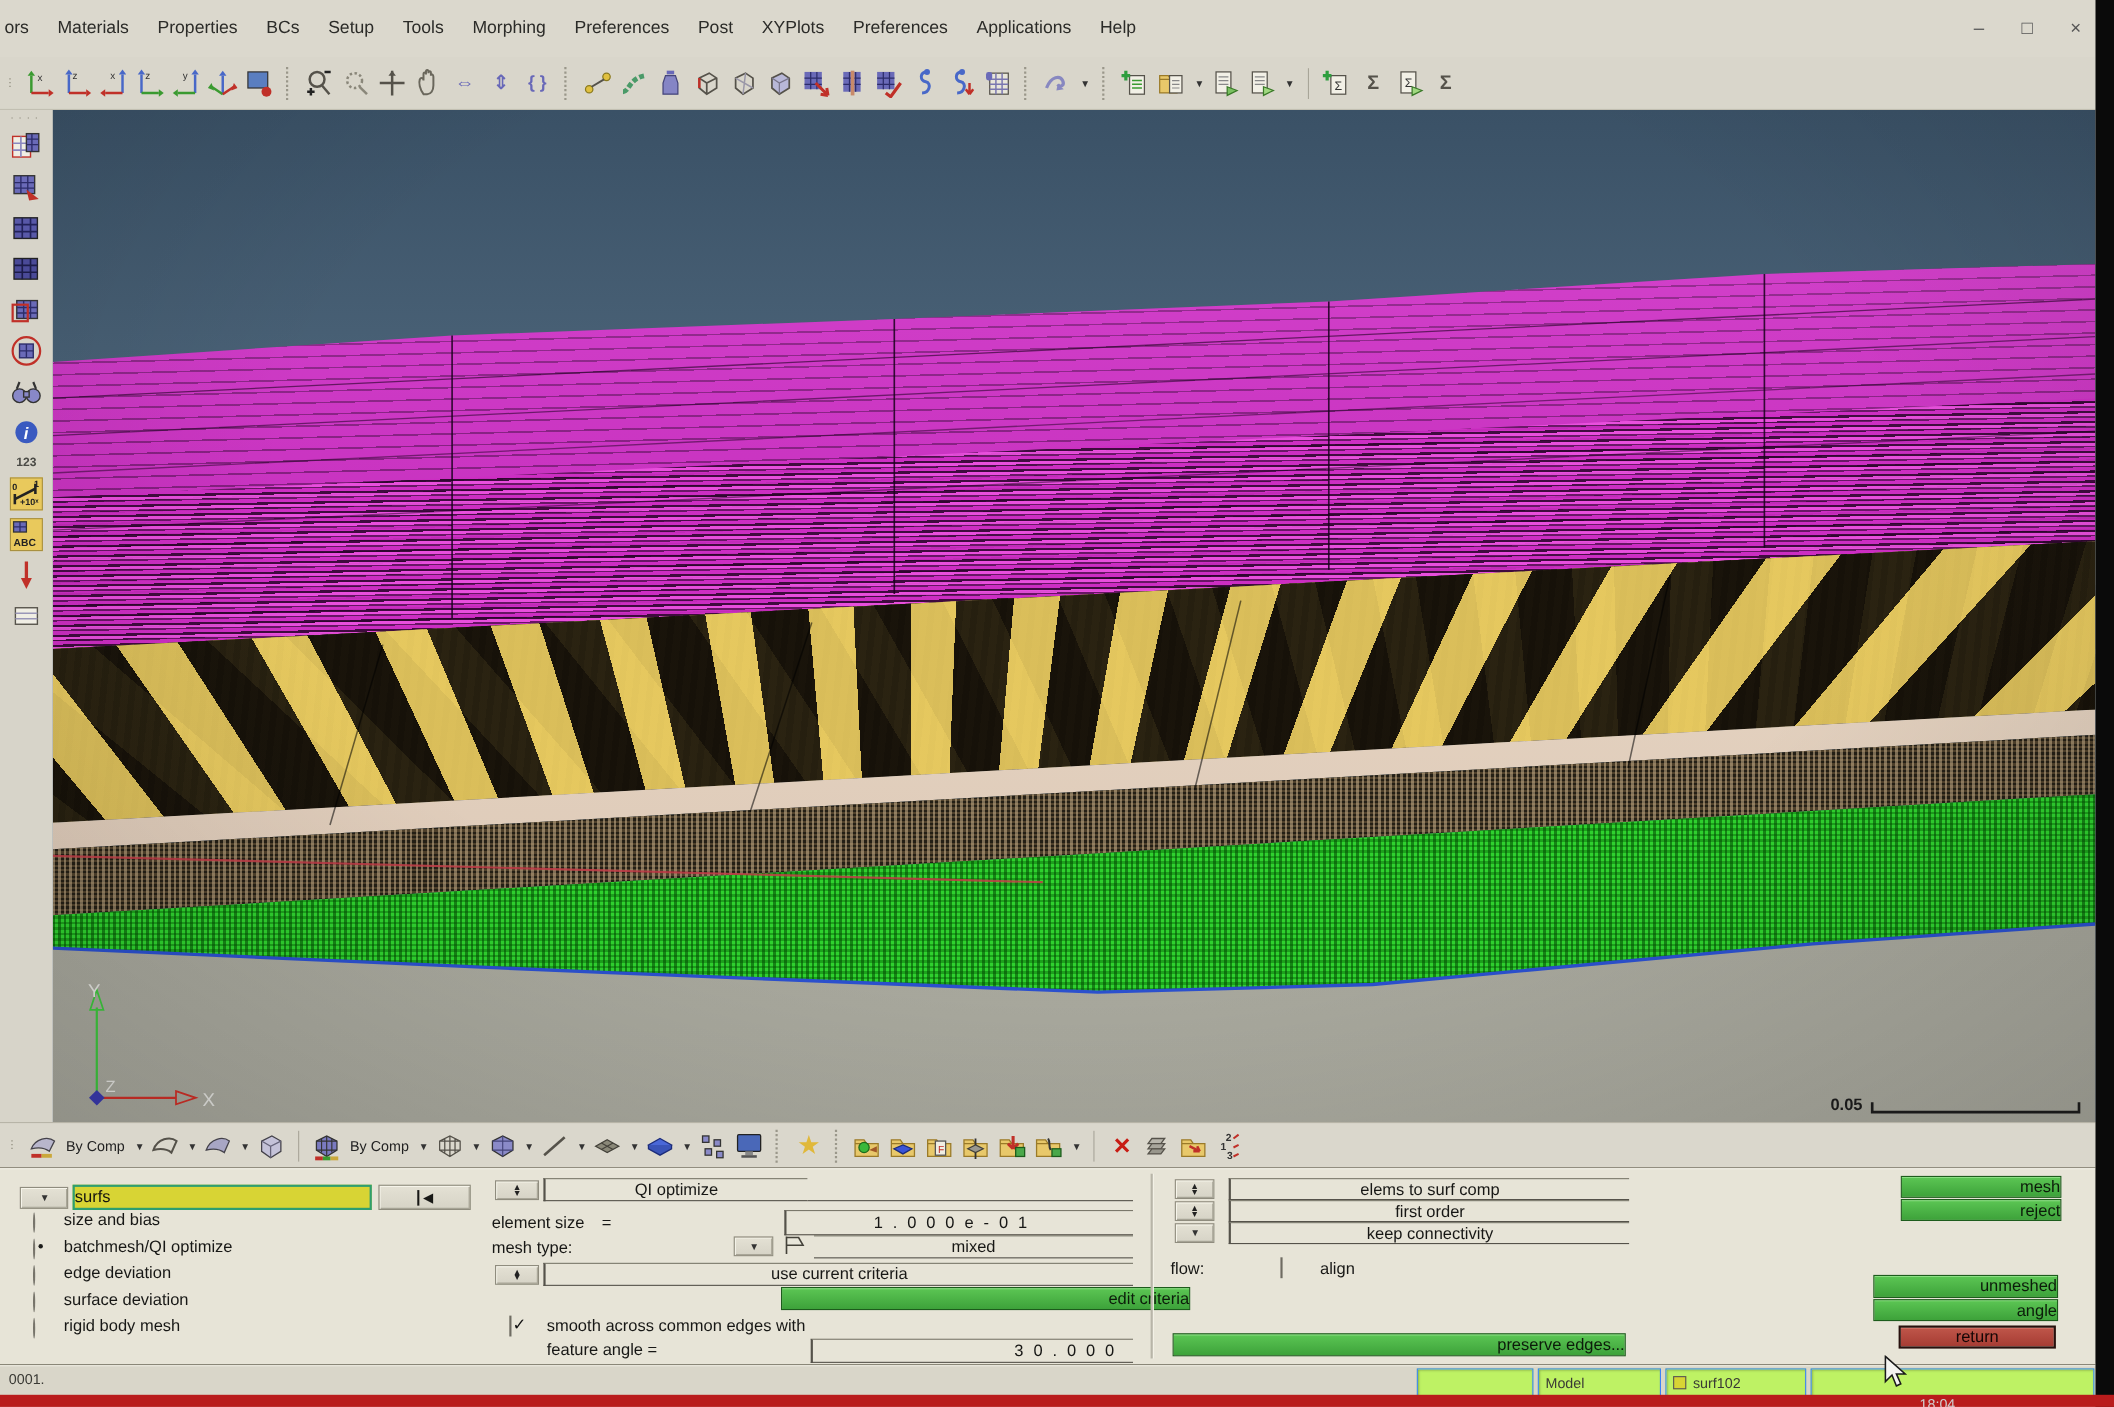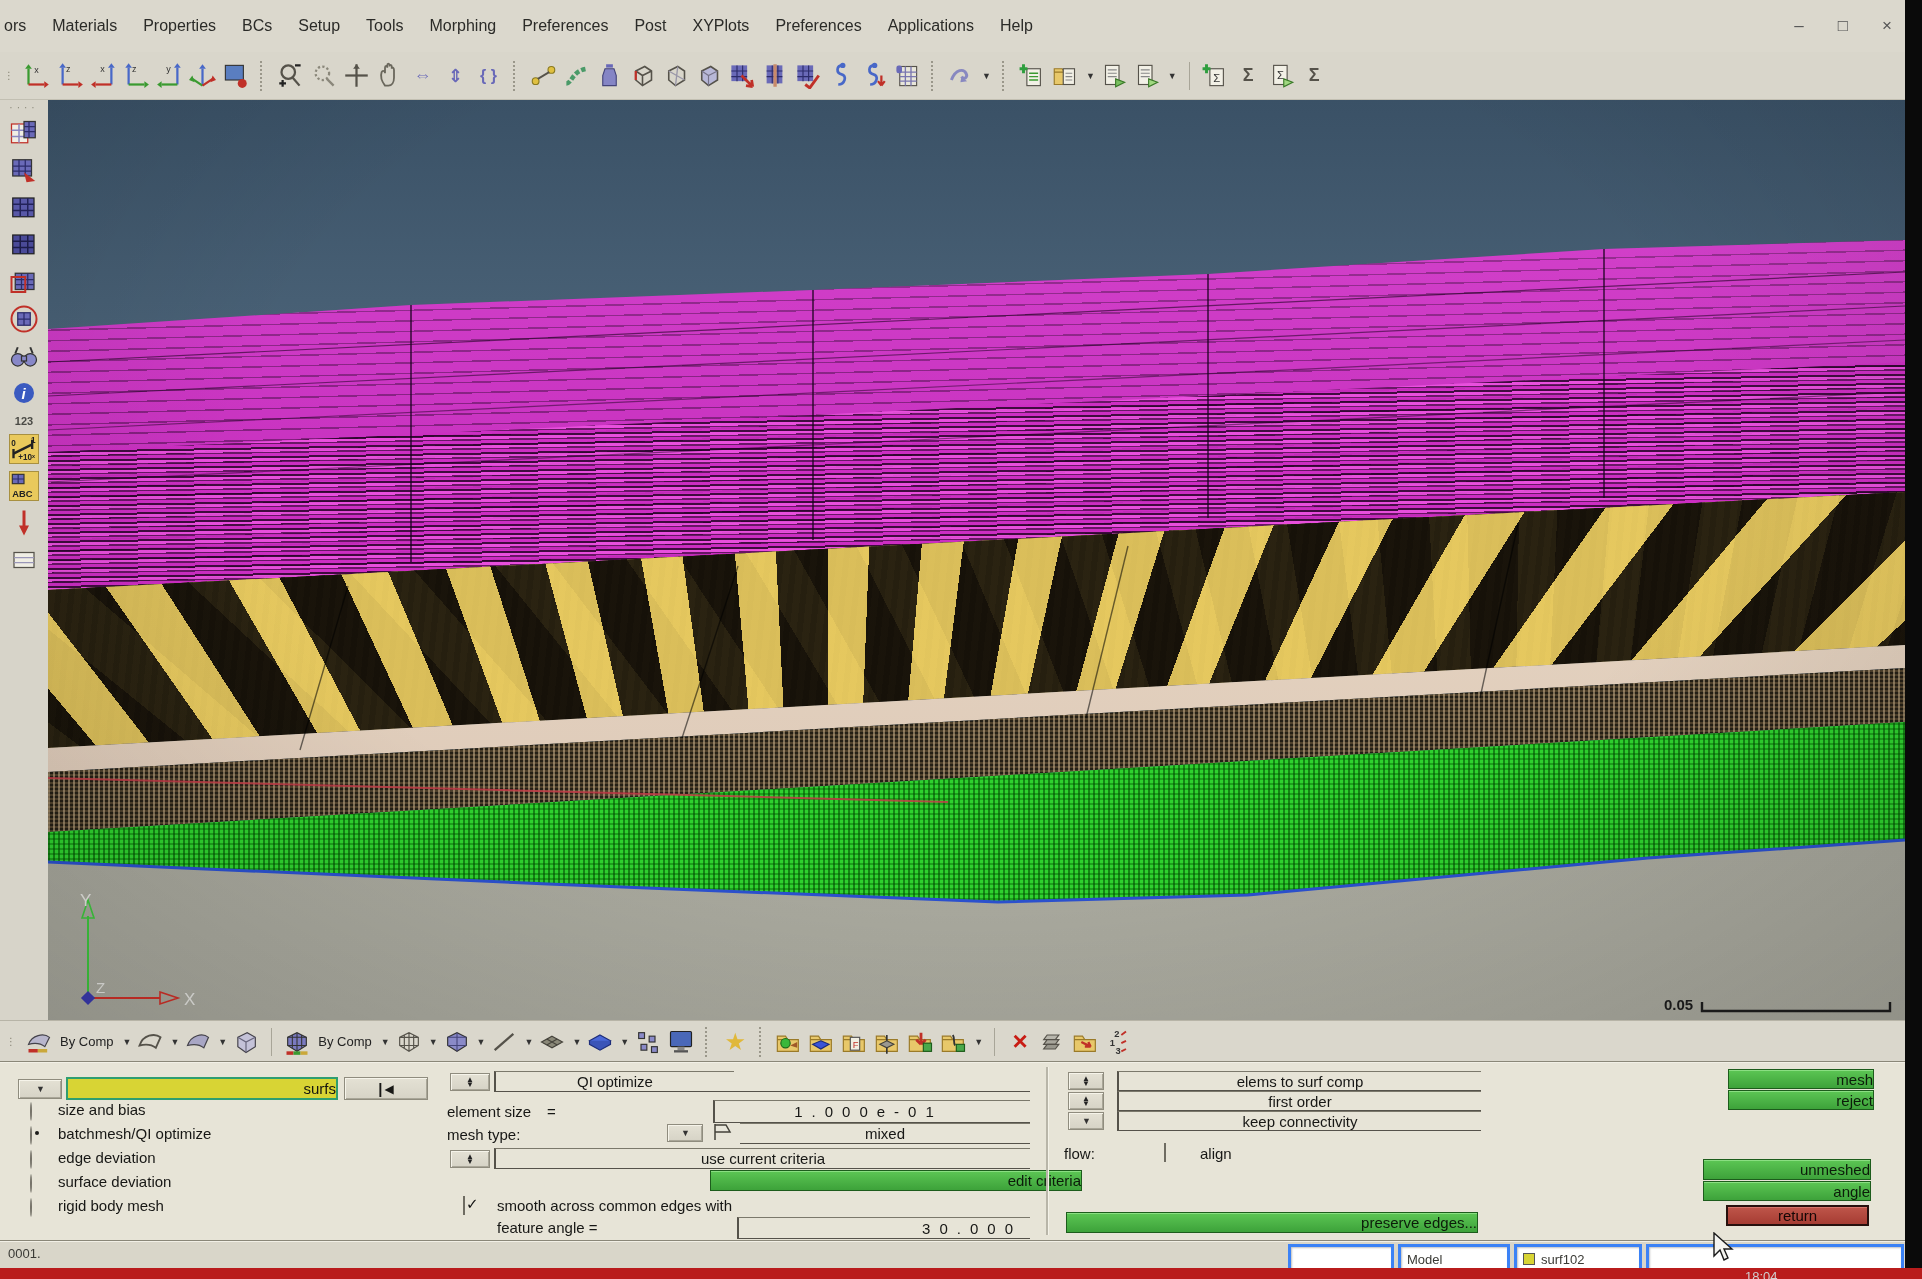--- a/index.html
+++ b/index.html
@@ -81,37 +81,37 @@
   .btn3{background:linear-gradient(180deg,#e4e1d4,#d6d3c6);border:1px solid #8f8c7e;
     box-shadow:inset 1px 1px 0 #f6f4ea, inset -1px -1px 0 #a9a698;
     display:flex;align-items:center;justify-content:center;font-size:15px;color:#181816;cursor:default}
   .greenbtn{background:linear-gradient(180deg,#5cc654,#3da23a);border:1px solid #1d5c1c;
     box-shadow:inset 0 1px 0 #8ade82;display:flex;align-items:center;justify-content:flex-end;
     font-size:15px;color:#0c1c0a;cursor:default}
   .redbtn{background:linear-gradient(180deg,#bf564a,#a63c33);border:2px solid #27100d;
     box-shadow:inset 0 1px 0 #d4766a;display:flex;align-items:center;justify-content:center;
     font-size:15px;color:#140605;cursor:default}
   .entityfield{background:#d8d434;border:2px solid #2f9e70;display:flex;align-items:center;
-    justify-content:flex-end;font-size:15px;color:#14140f}
+    justify-content:flex-start;font-size:15px;color:#14140f}
   .pfield{border-top:1px solid #7b786b;border-left:2px solid #55524a;border-bottom:1px solid #55524a;
     display:flex;align-items:center;justify-content:center}
   .rule{background:#55524a;height:1px}
   .radio{position:relative;width:14px;height:14px;border-radius:50%;background:#efede2;
     border:1px solid #77746a;box-shadow:inset 1px 1px 2px rgba(0,0,0,.35)}
   .radio.on::after{content:"";position:absolute;left:4px;top:4px;width:4px;height:4px;border-radius:50%;background:#1c1c1a}
   .chk{position:relative;width:17px;height:17px;background:#efede2;border:1px solid #6f6c62;
     box-shadow:inset 1px 1px 2px rgba(0,0,0,.3)}
   .chk.on::after{content:"✓";position:absolute;left:2px;top:-2px;font-size:15px;font-weight:bold;color:#111}
   .spread{letter-spacing:9px;white-space:nowrap}
   .spinner{display:flex;flex-direction:column;align-items:center;justify-content:center;line-height:5px;font-size:8px;color:#222}
 
   
   .statusbar{position:absolute;left:0;top:1240px;width:1905px;height:40px;background:#d9d6c9;
     border-top:1px solid #8a8778;box-shadow:inset 0 1px 0 #f2f0e6;font-size:13px;color:#3a3a35}
-  .sunk{position:absolute;top:3px;height:21px;background:#ffffff;border:3px solid #3b82f6;
+  .sunk{position:absolute;top:3px;height:21px;background:#bef264;border:1px solid #3b82f6;
     box-shadow:inset 1px 1px 2px rgba(0,0,0,.25);display:flex;align-items:center;padding:12px 6px;gap:6px}
   .swatch{width:12px;height:12px;background:#d8d434;border:1px solid #555}
   .bezel-r{position:absolute;right:0;top:0;width:17px;height:1279px;background:#0a0a0a}
   .bezel-b{position:absolute;left:0;top:1268px;width:1922px;height:11px;background:#b91c1c;overflow:hidden;
     color:#cfcfcf;font-size:13px}
   .bezel-b span{position:absolute;left:1745px;top:1px}
   .cursor{position:absolute;left:1712px;top:1232px;width:22px;height:30px;z-index:50}
 </style>
 </head>
 <body>

